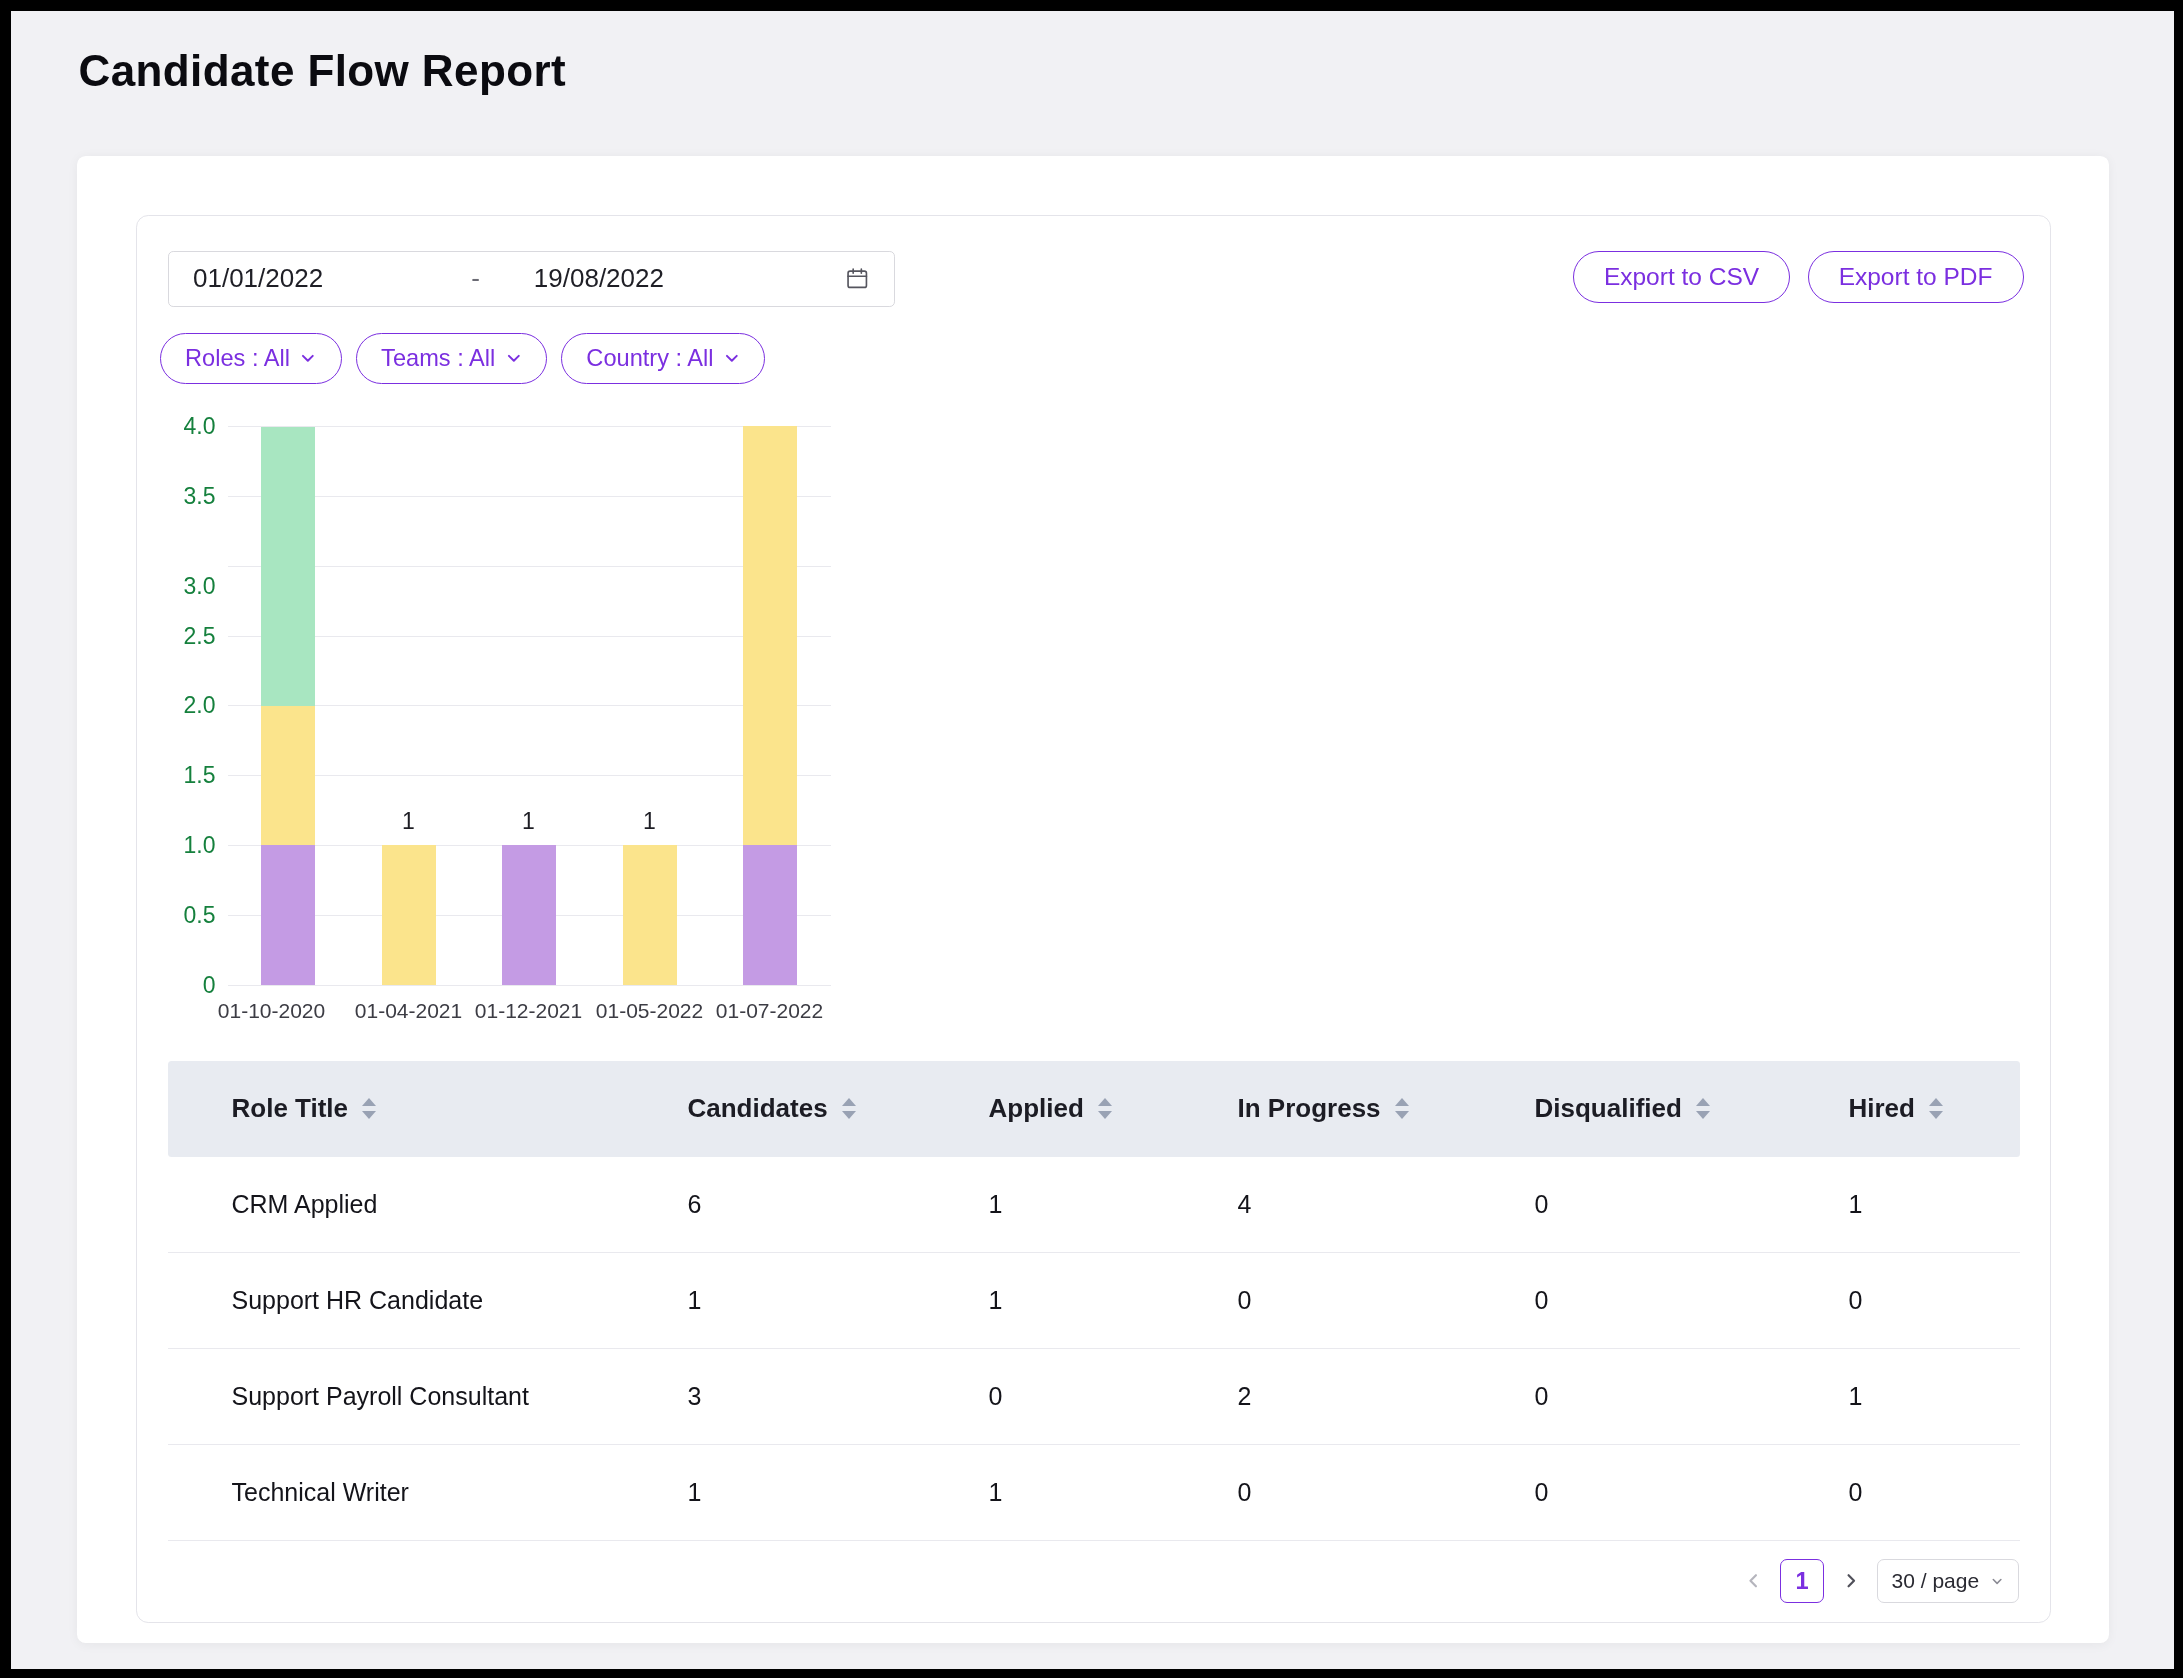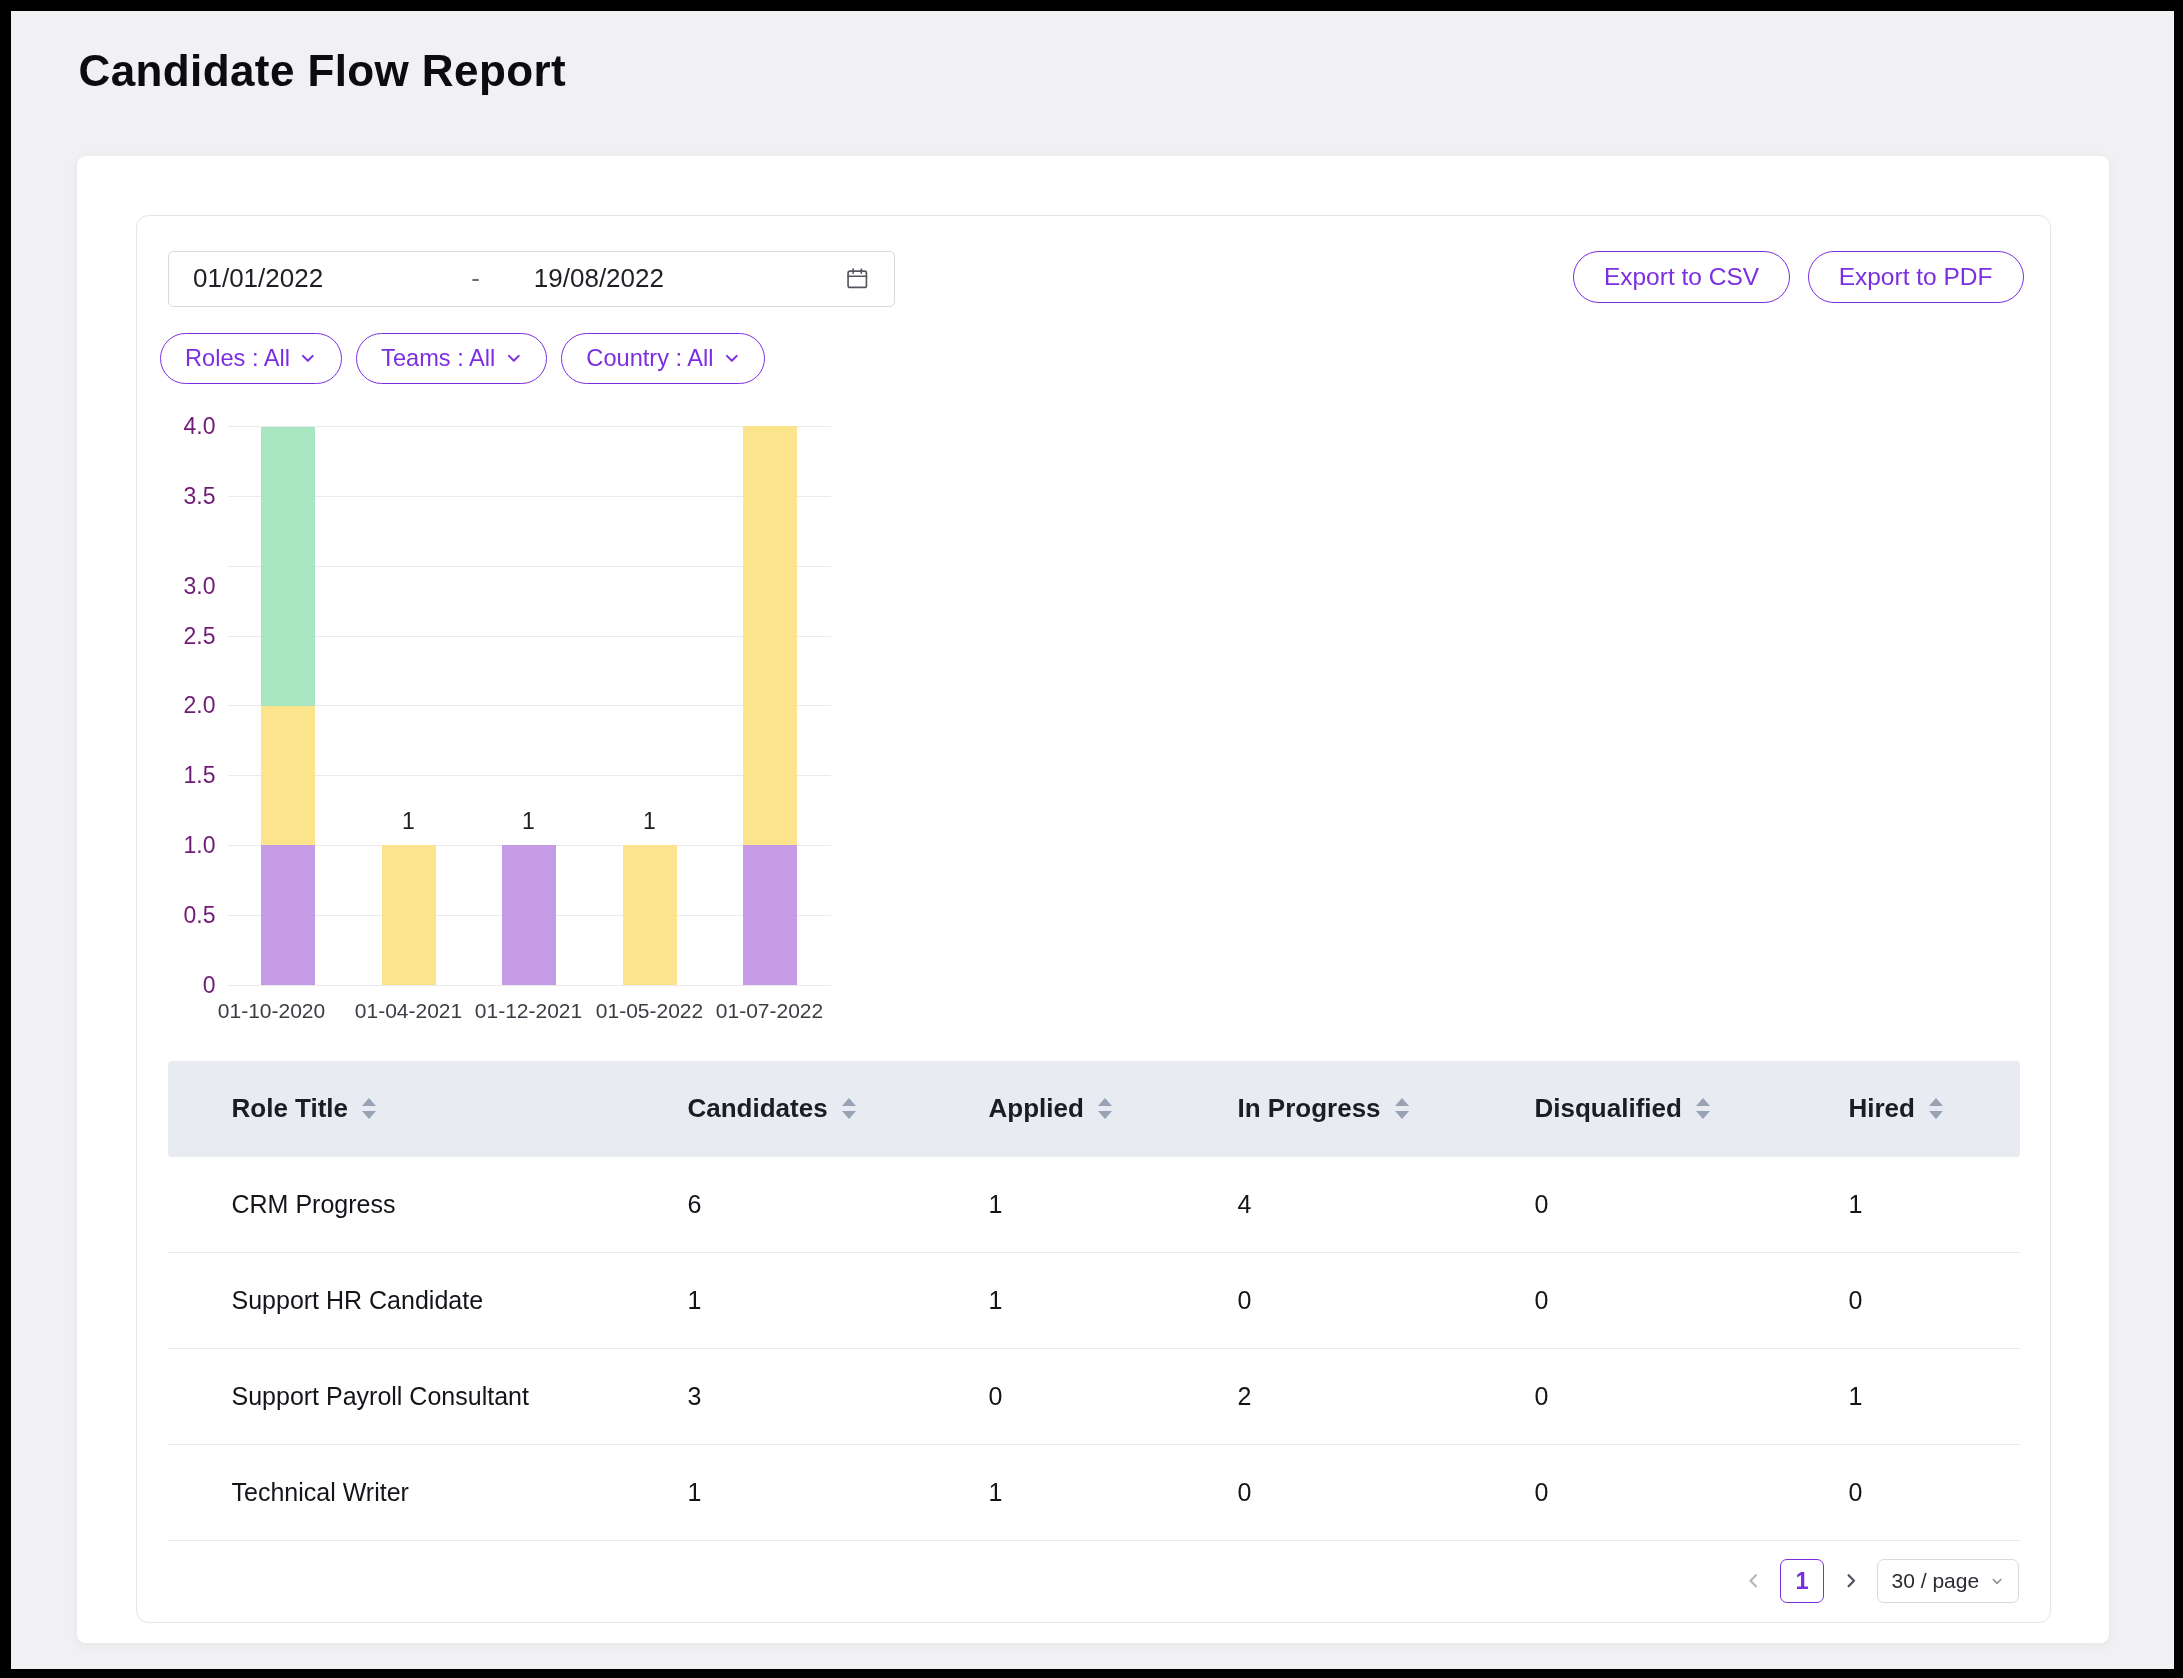--- a/index.html
+++ b/index.html
@@ -54,21 +54,21 @@
   .filters-row {
     position:absolute; left:23px; top:117px; display:flex; gap:14px;
   }
   .filters-row .pill-btn { height:51px; padding:0 24.5px; font-size:23.6px; }
   .chev { display:inline-flex; align-items:center; }
 
   
   .yticks { position:absolute; left:21px; top:210px; width:58px; height:559px; }
   .ytick {
     position:absolute; right:0; transform:translateY(-50%);
-    font-size:23px; color:#701a75; white-space:nowrap;
+    font-size:23px; color:#15803d; white-space:nowrap;
   }
   .plot { position:absolute; left:91px; top:210px; width:603px; height:559px; }
   .gridline { position:absolute; left:0; right:0; height:0.9px; background:#e9e9ee; }
   .bar-segment { position:absolute; width:54px; }
   .bar-label {
     position:absolute; transform:translateX(-50%);
     font-size:23px; color:#1d1d24;
   }
   .xlabels { position:absolute; left:91px; top:783px; width:603px; height:28px; }
   .xtick {
@@ -258,21 +258,21 @@
             <div class="th">
               <span class="th-label">Hired</span>
               <span class="sorter">
                 <i class="car-up"></i>
                 <i class="car-down"></i>
               </span>
             </div>
           </div>
         <div class="tbody">
             <div class="tr">
-              <div class="td">CRM Progress</div>
+              <div class="td">CRM Applied</div>
               <div class="td">6</div>
               <div class="td">1</div>
               <div class="td">4</div>
               <div class="td">0</div>
               <div class="td">1</div>
             </div>
             <div class="tr">
               <div class="td">Support HR Candidate</div>
               <div class="td">1</div>
               <div class="td">1</div>

